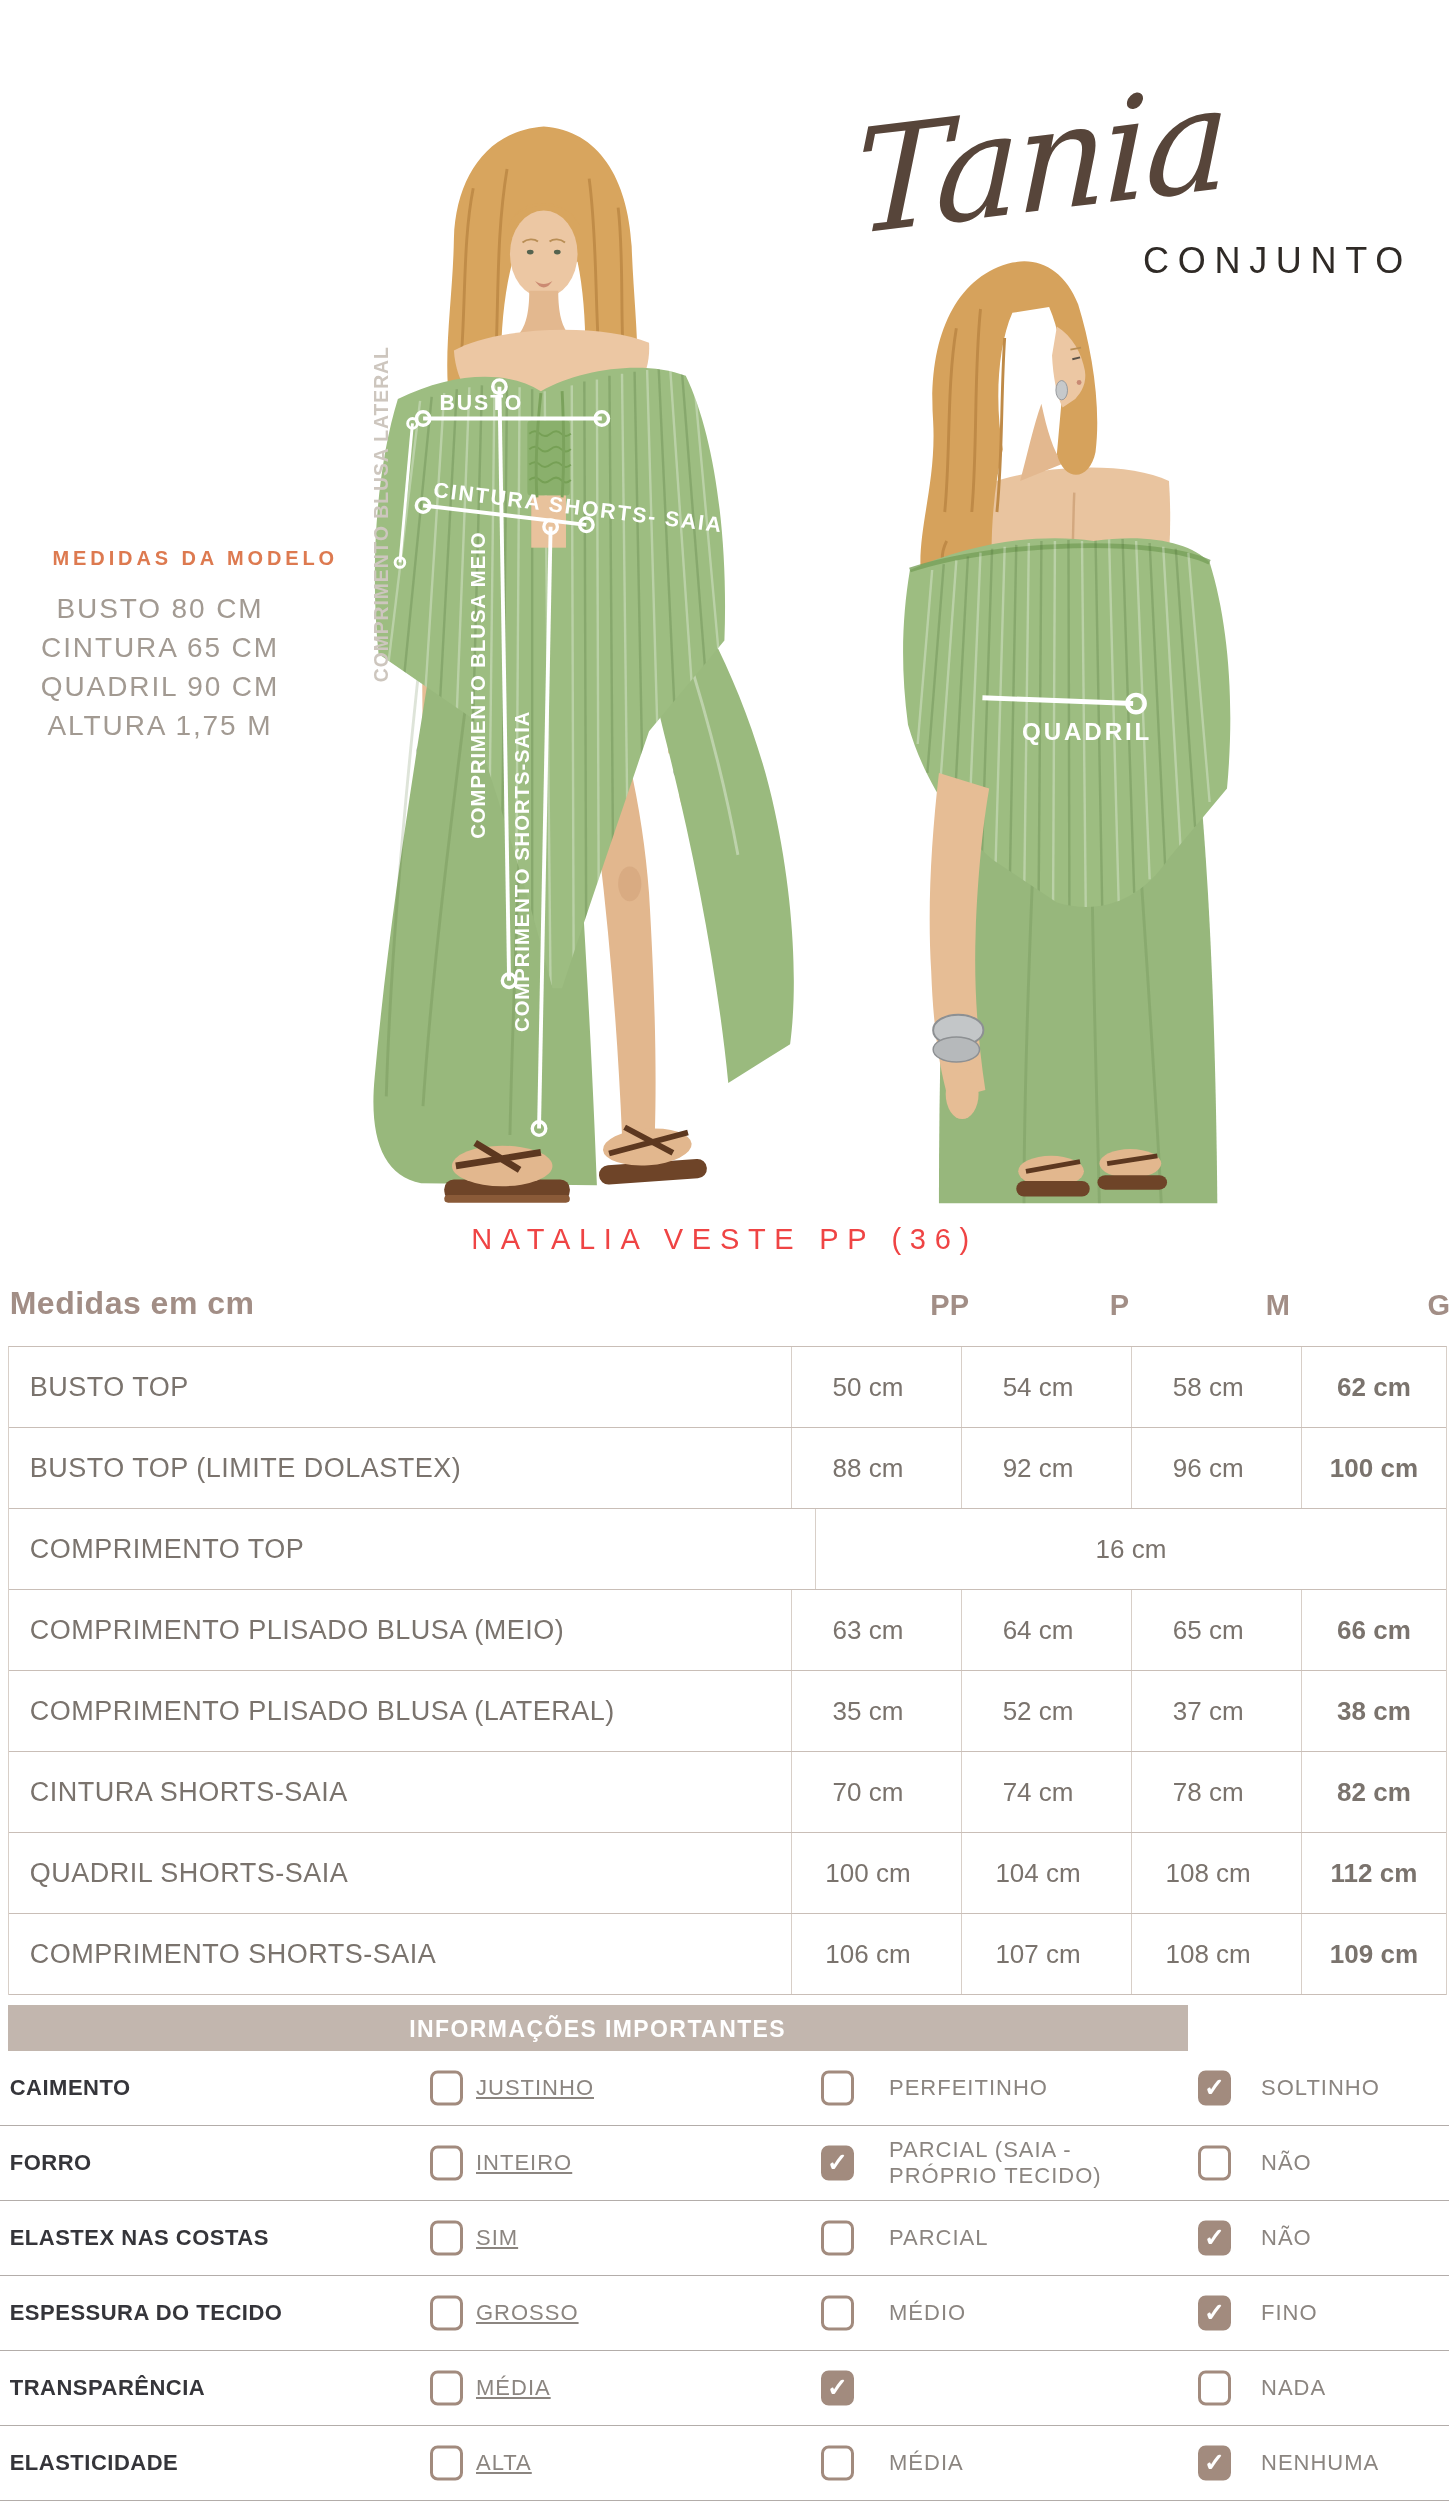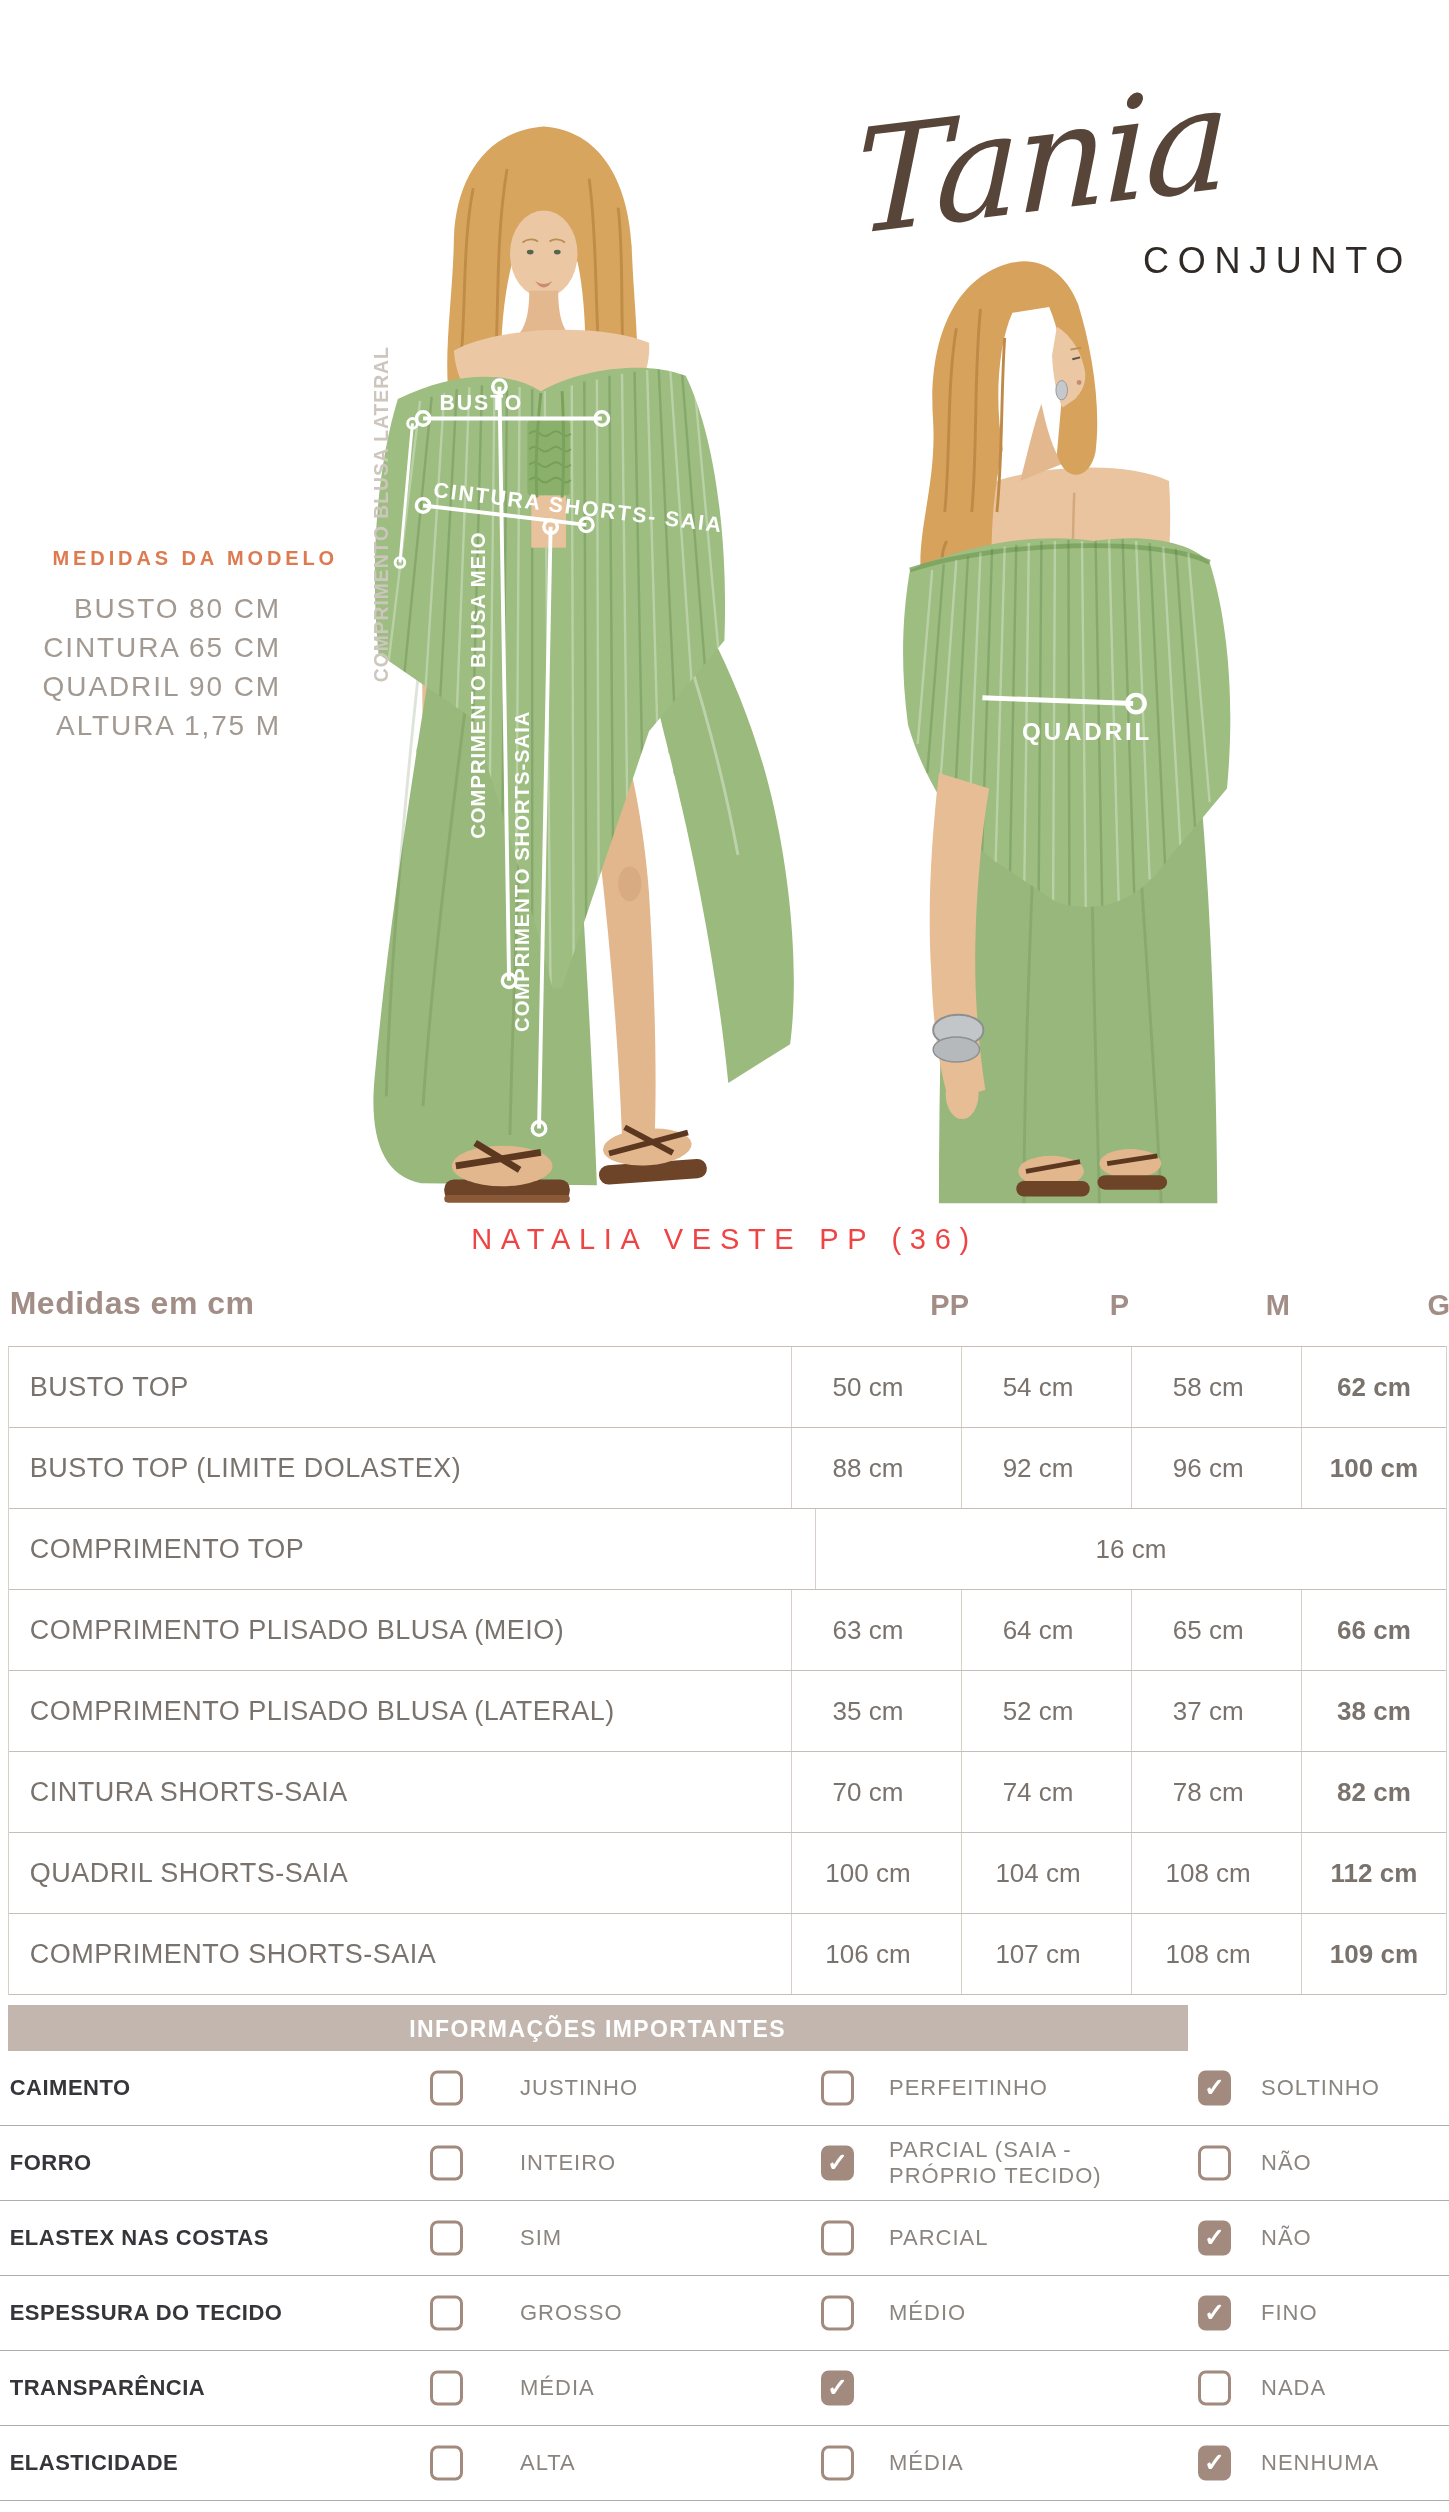--- a/index.html
+++ b/index.html
@@ -15,21 +15,21 @@
     color:#57453a; transform:rotate(-7deg) skewX(-8deg); line-height:222px;
     text-align:center; letter-spacing:-3.9px;
   }
   .brand-sub {
     position:absolute; right:37px; top:240px; font-size:36px; letter-spacing:8.7px;
     color:#2f2a26; font-weight:400;
   }
   
   .model-block { position:absolute; left:39px; top:547px; width:242px; }
   .model-title { color:#dd7a50; font-size:20px; font-weight:bold; letter-spacing:3.9px; padding-left:13.5px; white-space:nowrap; }
-  .model-items { margin-top:19.3px; text-align:right; }
+  .model-items { margin-top:19.3px; text-align:center; }
   .model-items div { font-size:28px; color:#a29a92; letter-spacing:1.9px; line-height:39px; font-weight:400; }
   
   .photo { position:absolute; }
   .photo-front { left:309px; top:111px; width:541px; height:1111px; }
   .photo-back  { left:850px; top:251px; width:406px; height:957px; }
   .annotations { position:absolute; left:0; top:0; width:1449px; height:1266px; pointer-events:none; }
   .ann-label { font-family:"Liberation Sans", sans-serif; font-weight:bold; fill:#ffffff; }
   
   .caption {
     position:absolute; left:0; top:1223px; width:1449px; text-align:center;
@@ -71,21 +71,21 @@
   }
   .opt-box.checked { background:#a28b7e; }
   .opt-box.checked::after {
     content:"\2713"; color:#ffffff; font-size:25px; font-weight:bold;
     display:block; text-align:center; line-height:27px;
   }
   .opt-text {
     position:absolute; top:0; bottom:0; display:flex; align-items:center;
     font-size:22px; color:#8b8580; letter-spacing:1px;
   }
-  .ob1 { left:430px; } .ot1 { left:520px; width:300px; }
+  .ob1 { left:430px; } .ot1 { left:476px; width:300px;text-decoration:underline; }
   .ob2 { left:821px; } .ot2 { left:889px; width:280px; }
   .ob3 { left:1198px; } .ot3 { left:1261px; width:184px; }
 </style>
 </head>
 <body>
 
 <div class="brand-script">Tania</div>
 <div class="brand-sub">CONJUNTO</div>
 
 <div class="model-block">

